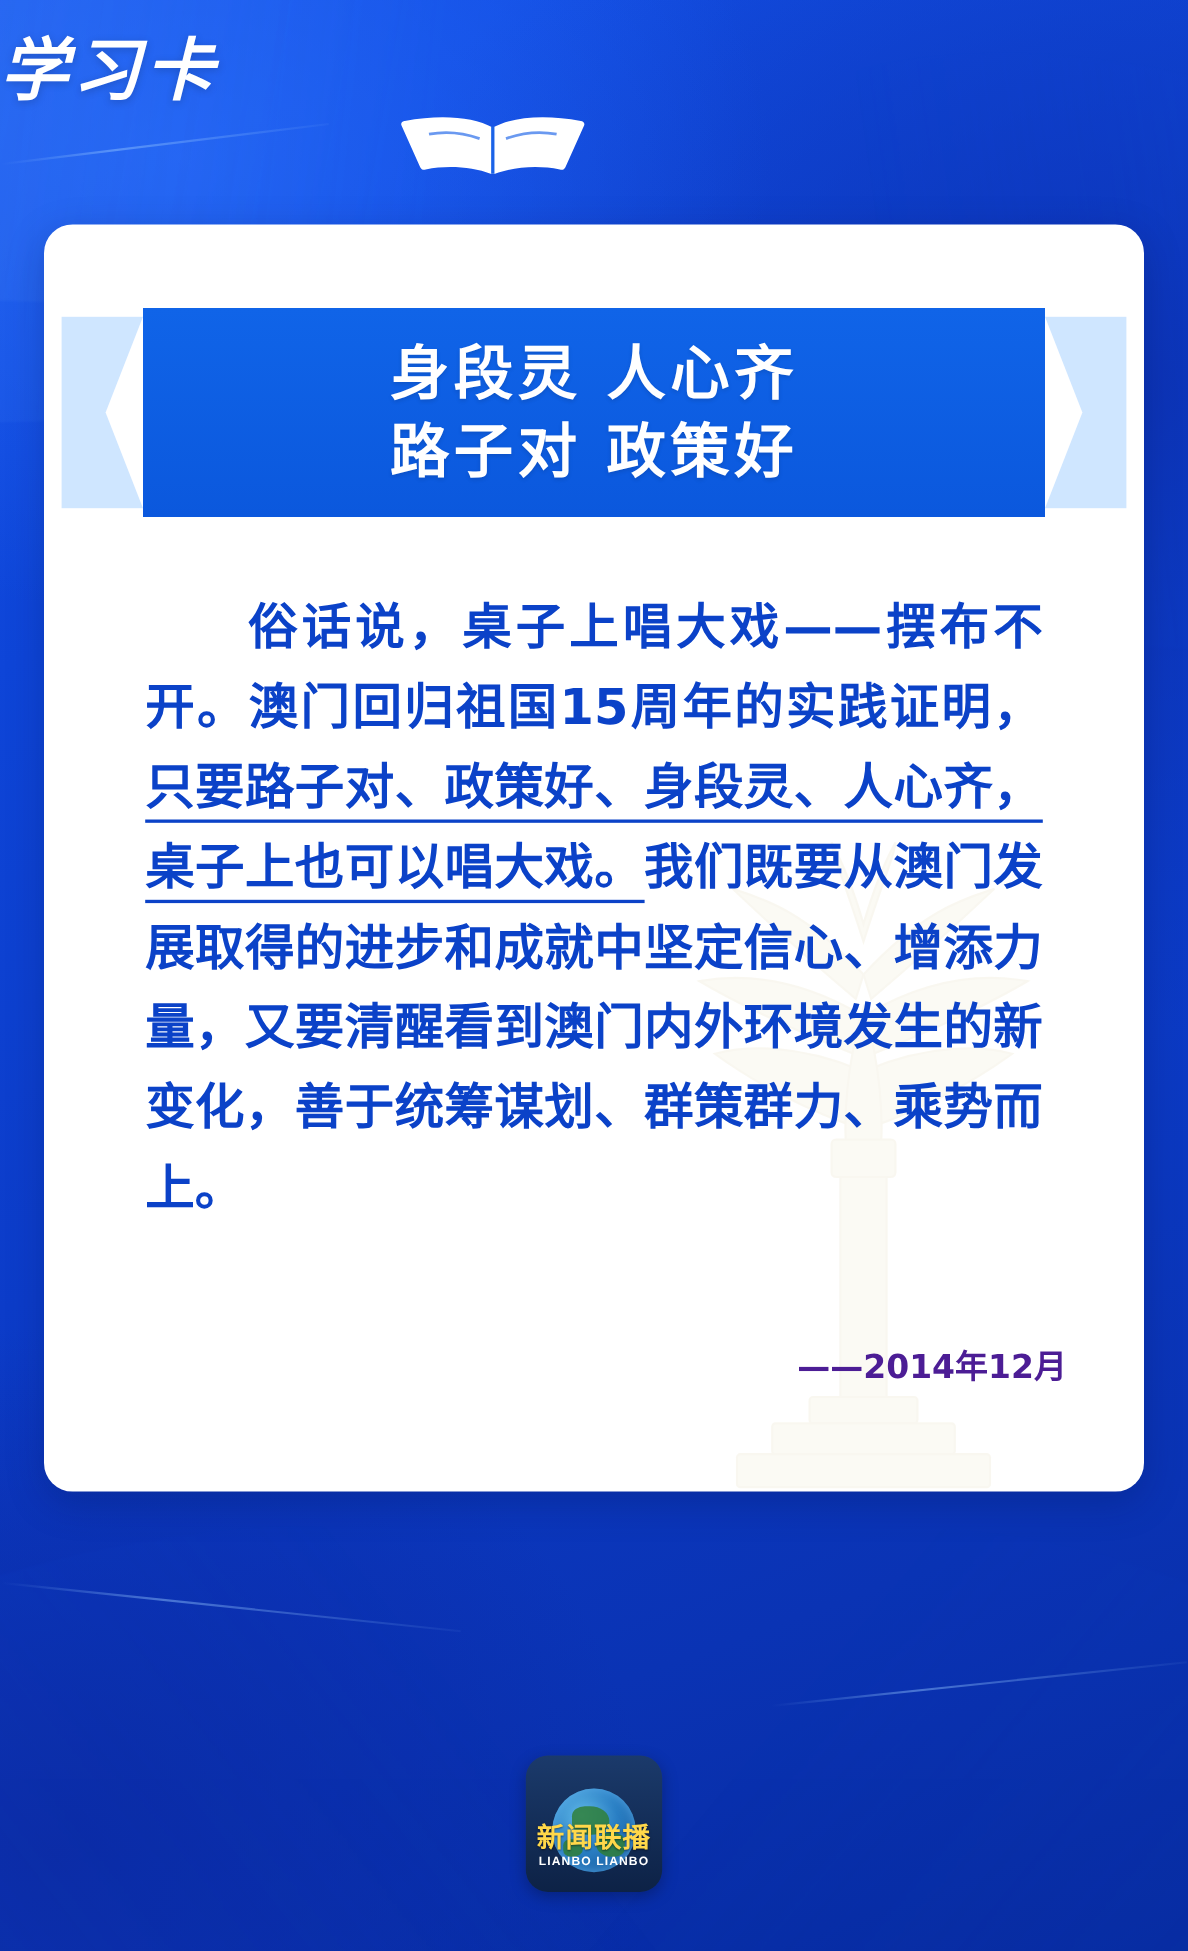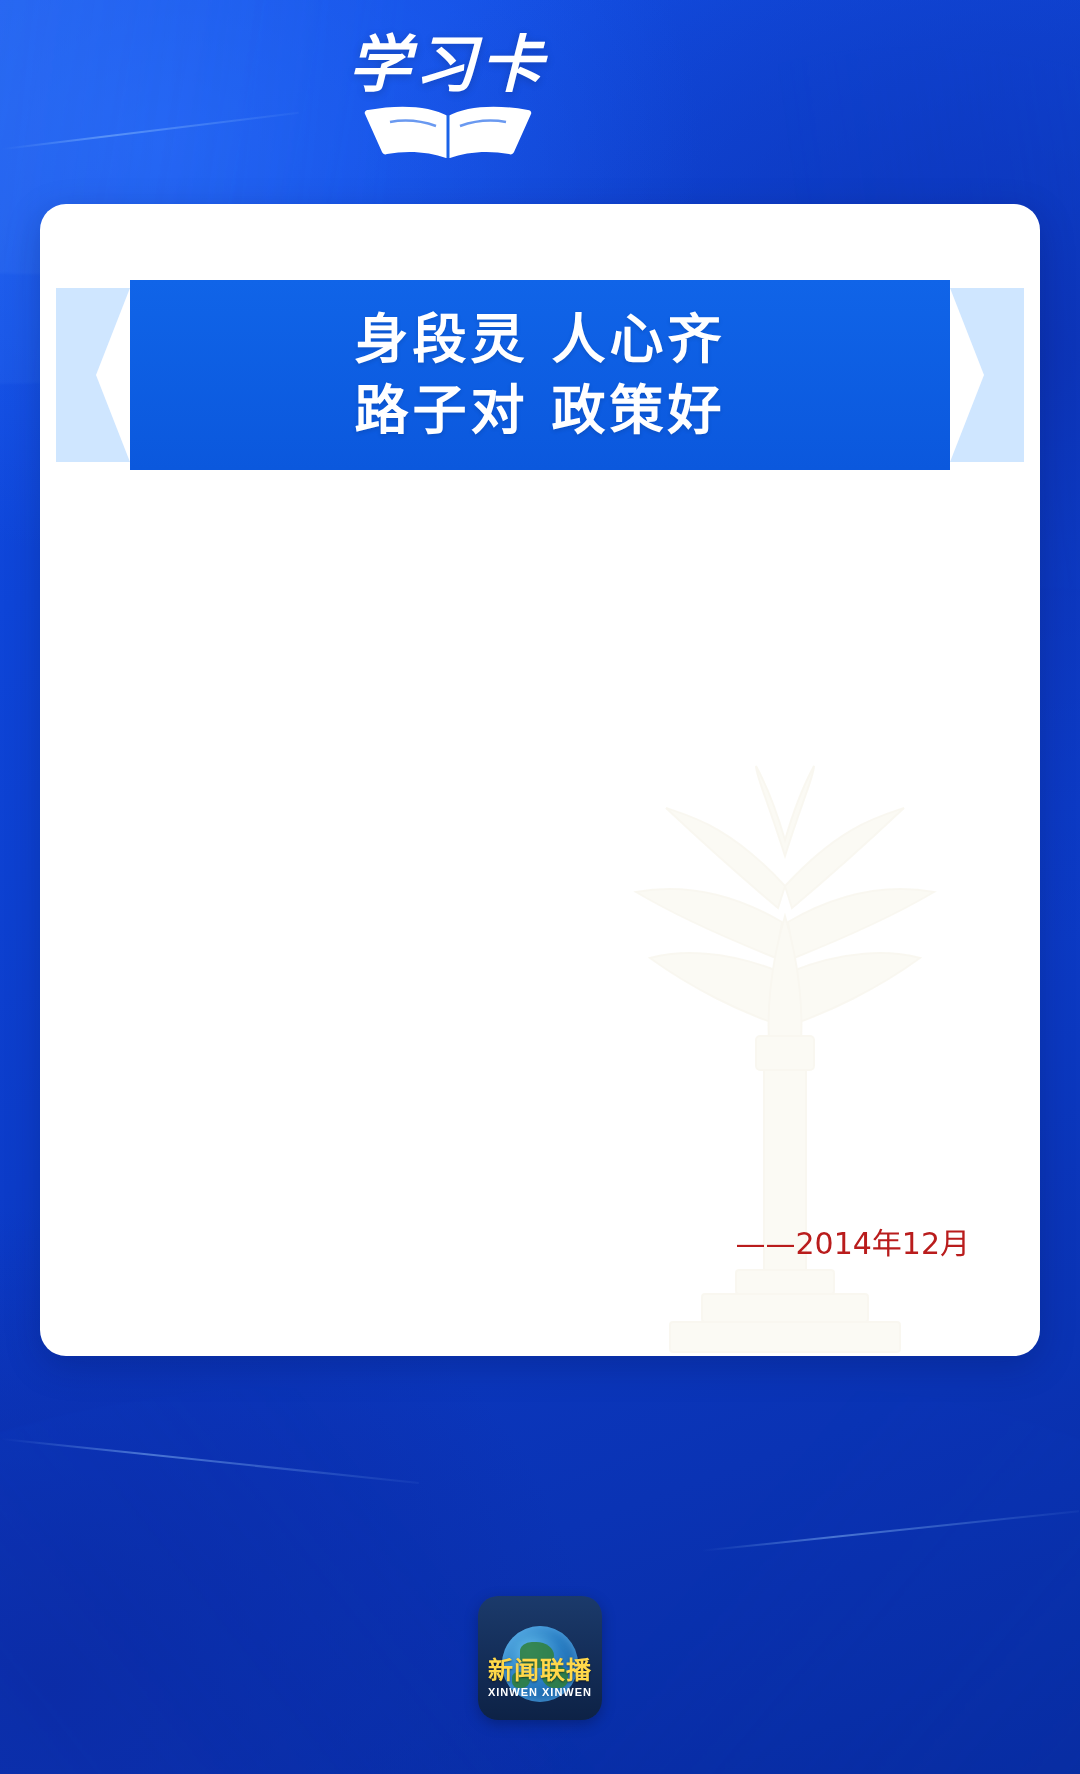--- a/index.html
+++ b/index.html
@@ -71,21 +71,21 @@
   }
 
   
   .header {
     position: absolute;
     top: 34px;
     left: 0;
     width: 895px;
     height: 140px;
     z-index: 5;
-    text-align: center;
+    text-align: left;
   }
   .logo-text {
     font-family: "Liberation Serif", "DejaVu Serif", serif;
     font-weight: bold;
     font-style: italic;
     font-size: 62px;
     color: #ffffff;
     letter-spacing: 4px;
     line-height: 1;
     text-shadow: 0 2px 8px rgba(0,0,0,0.18);
@@ -201,23 +201,24 @@
   }
 
   
   .attrib {
     position: absolute;
     right: 70px;
     bottom: 90px;
     z-index: 3;
     text-align: center;
     font-family: "DejaVu Sans", "Liberation Sans", sans-serif;
-    color: #b91c1c;
+    color: #4c1d95;
     font-size: 30px;
     line-height: 1.5;
+    font-weight: bold;
   }
   .attrib .date { display: block; }
   .attrib .source { display: block; }
 
   
   .footer {
     position: absolute;
     left: 0;
     bottom: 54px;
     width: 1080px;
@@ -335,31 +336,34 @@
   <div class="banner-wrap">
     <div class="banner-back"></div>
     <div class="banner">
       <div class="banner-line">身段灵 人心齐</div>
       <div class="banner-line">路子对 政策好</div>
     </div>
     <div class="banner-arrow-l"></div>
     <div class="banner-arrow-r"></div>
   </div>
 
+  <div class="body-text">
+    <span class="indent"></span><span>俗话说，桌子上唱大戏——摆布不开。澳门回归祖国15周年的实践证明，</span><span class="underline">只要路子对、政策好、身段灵、人心齐，桌子上也可以唱大戏。</span><span>我们既要从澳门发展取得的进步和成就中坚定信心、增添力量，又要清醒看到澳门内外环境发生的新变化，善于统筹谋划、群策群力、乘势而上。</span>
+  </div>
 
   <div class="attrib">
     <span class="date">——2014年12月</span>
   </div>
 </div>
 
 <div class="footer">
   <div class="badge">
     <div class="globe">
       <div class="continent c1"></div>
       <div class="continent c2"></div>
       <div class="continent c3"></div>
     </div>
     <div class="bar">
       <span class="cn">新闻联播</span>
-      <span class="en">XINWEN  XINWEN</span>
+      <span class="en">LIANBO  LIANBO</span>
     </div>
   </div>
 </div>
 
 </body></html>

